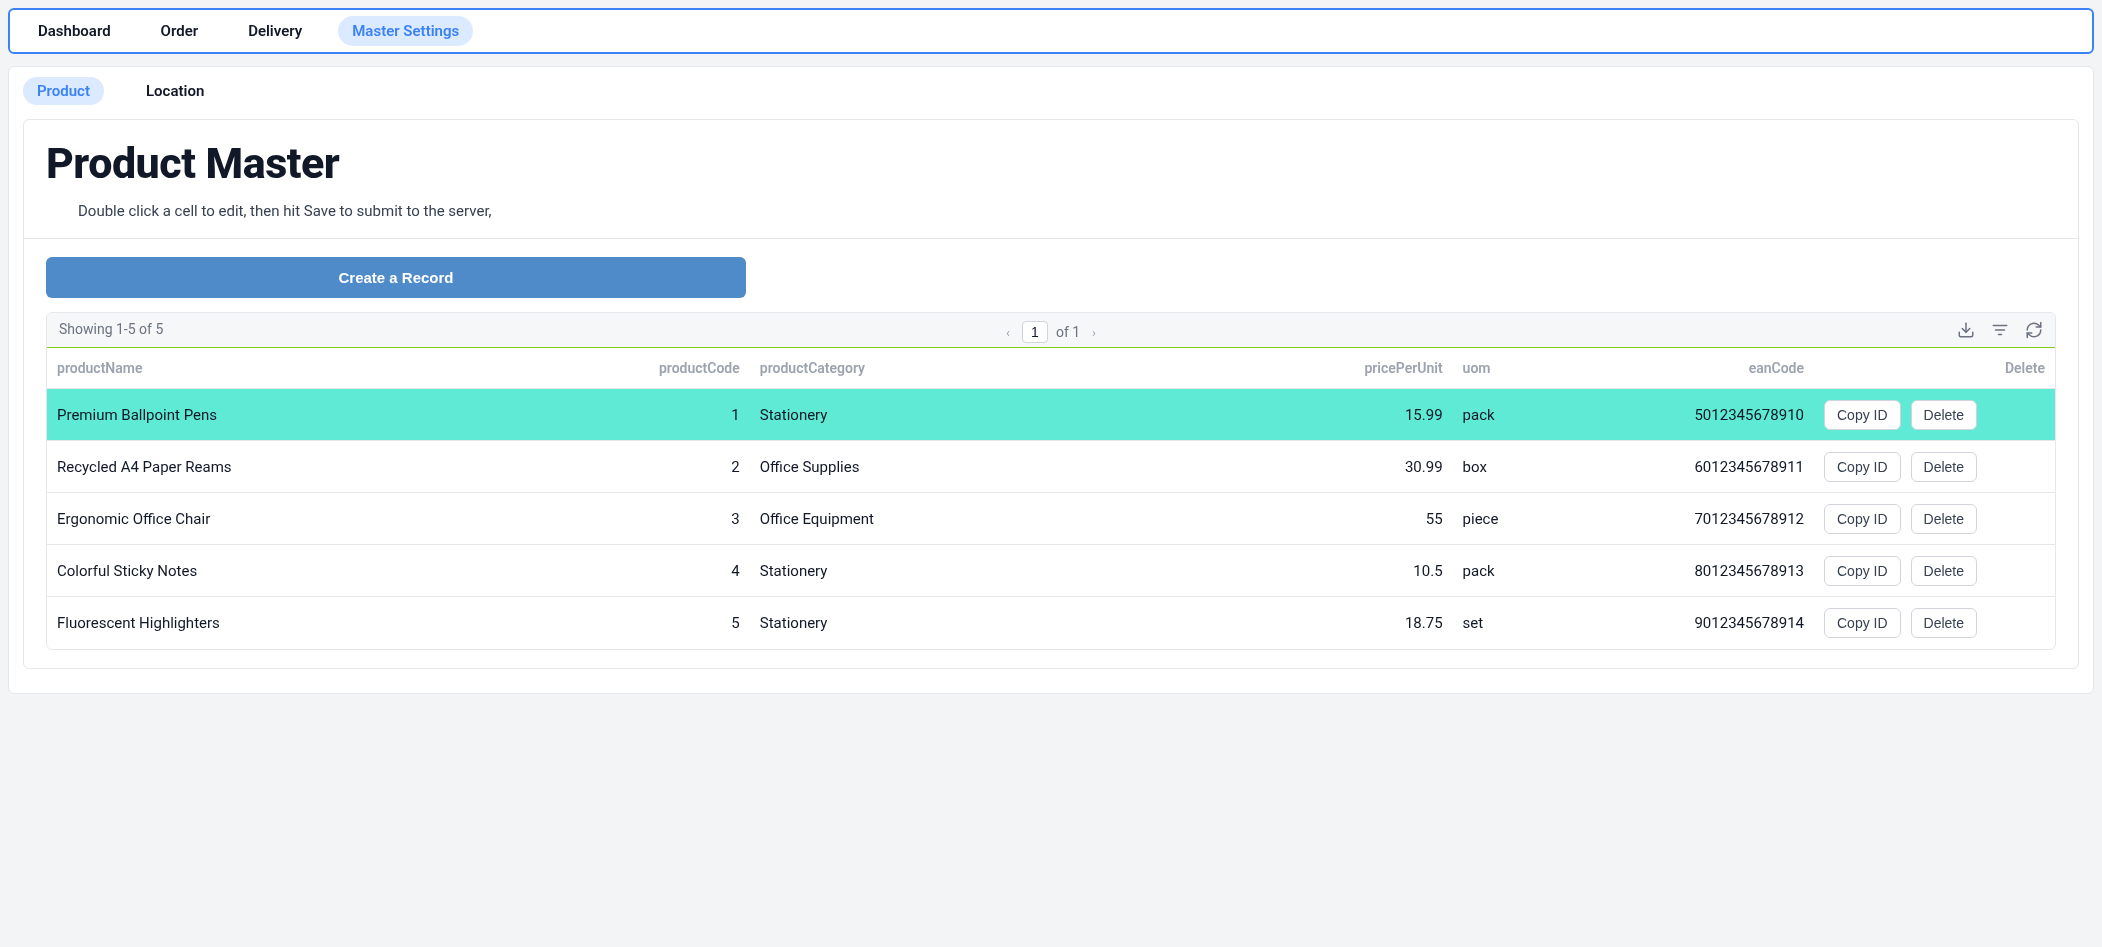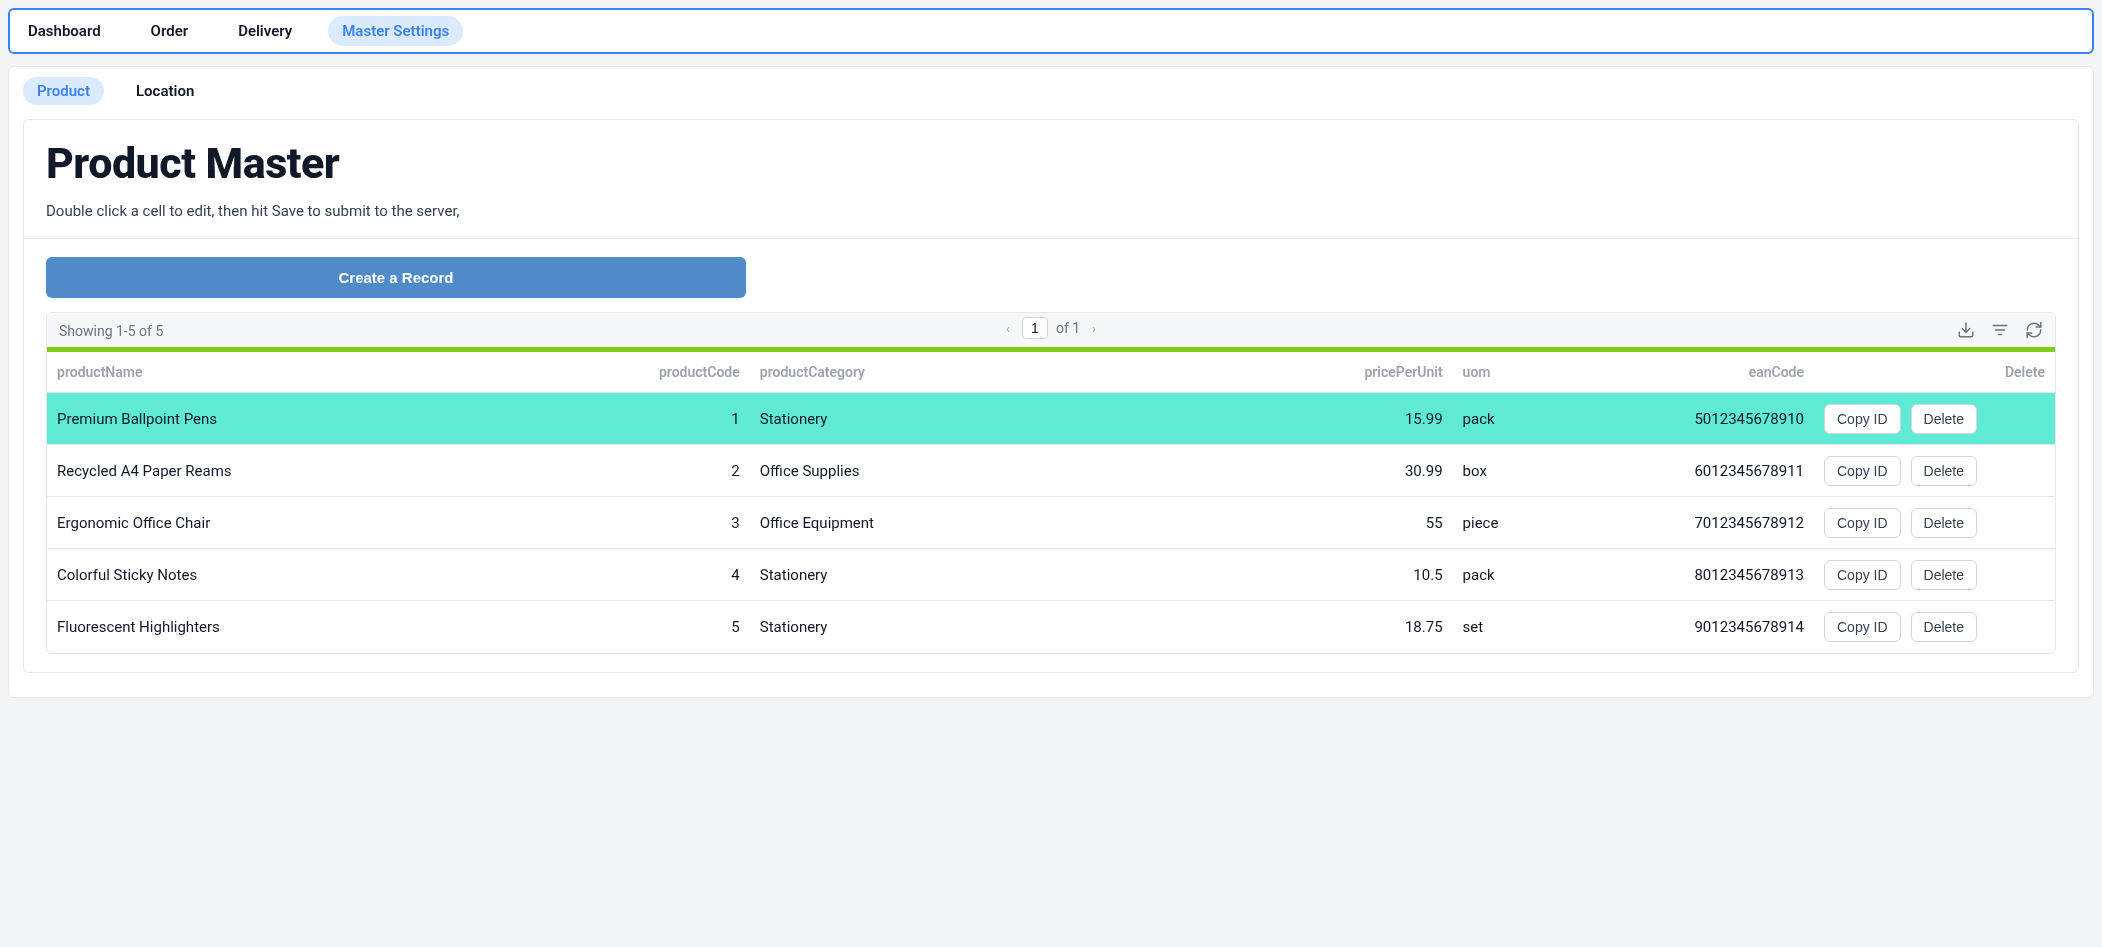--- a/index.html
+++ b/index.html
@@ -11,21 +11,21 @@
       font-family: -apple-system, BlinkMacSystemFont, "Segoe UI", Roboto, "Helvetica Neue", Arial, sans-serif;
       background: #f3f4f6;
       padding: 8px;
       font-size: 14px;
       color: #111827;
     }
     .main-container {
       background: #fff;
       border: 2px solid #3b82f6;
       border-radius: 6px;
-      padding: 6px 4px;
+      padding: 6px 14px;
     }
     .top-tabs {
       display: flex;
       gap: 22px;
       align-items: center;
     }
     .top-tab {
       font-weight: 600;
       font-size: 15px;
       color: #111827;
@@ -40,21 +40,21 @@
     }
     .content-wrapper {
       margin-top: 12px;
       border: 1px solid #e5e7eb;
       border-radius: 6px;
       background: #fff;
       padding: 10px 14px 24px 14px;
     }
     .sub-tabs {
       display: flex;
-      gap: 18px;
+      gap: 28px;
       align-items: center;
       margin-bottom: 14px;
     }
     .sub-tab {
       font-weight: 600;
       font-size: 15px;
       padding: 5px 14px;
       border-radius: 999px;
       cursor: pointer;
     }
@@ -72,20 +72,21 @@
     }
     .card-title {
       font-size: 43px;
       font-weight: 800;
       letter-spacing: -0.5px;
       margin-bottom: 14px;
     }
     .card-subtitle {
       font-size: 15px;
       color: #374151;
+      margin-left: 32px;
     }
     .card-body {
       padding: 18px 22px;
     }
     .btn-primary {
       width: 700px;
       max-width: 50%;
       background: #4f8ac9;
       color: #ffffff;
       border: none;
@@ -96,24 +97,24 @@
       cursor: pointer;
       margin-bottom: 14px;
     }
     .table-container {
       border: 1px solid #e5e7eb;
       border-radius: 6px;
       overflow: hidden;
     }
     .table-toolbar {
       display: flex;
-      align-items: flex-end;
+      align-items: flex-start;
       justify-content: space-between;
       background: #f5f7f9;
-      border-bottom: 5px solid #84cc16;
+      border-bottom: 1px solid #84cc16;
       padding: 8px 12px;
       font-size: 14px;
       color: #6b7280;
       gap: 6px;
     }
     .toolbar-center {
       display: flex;
       align-items: center;
       gap: 8px;
       position: absolute;

